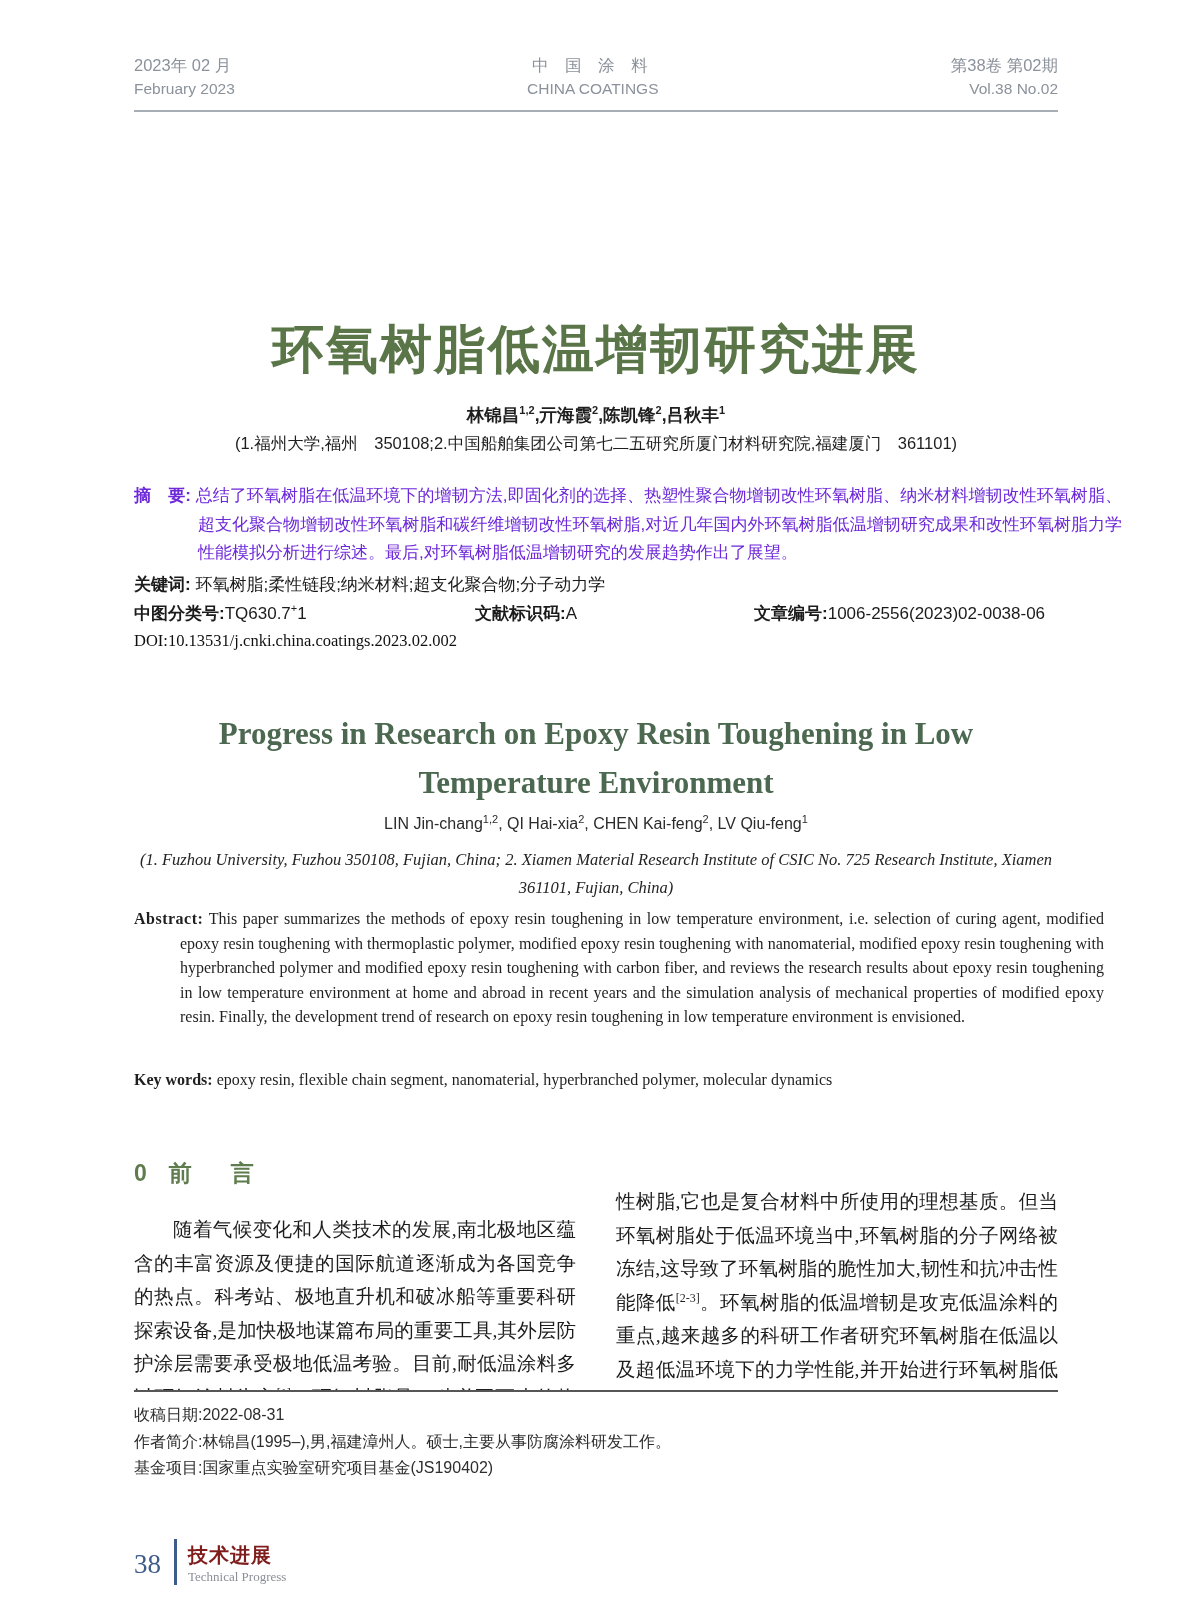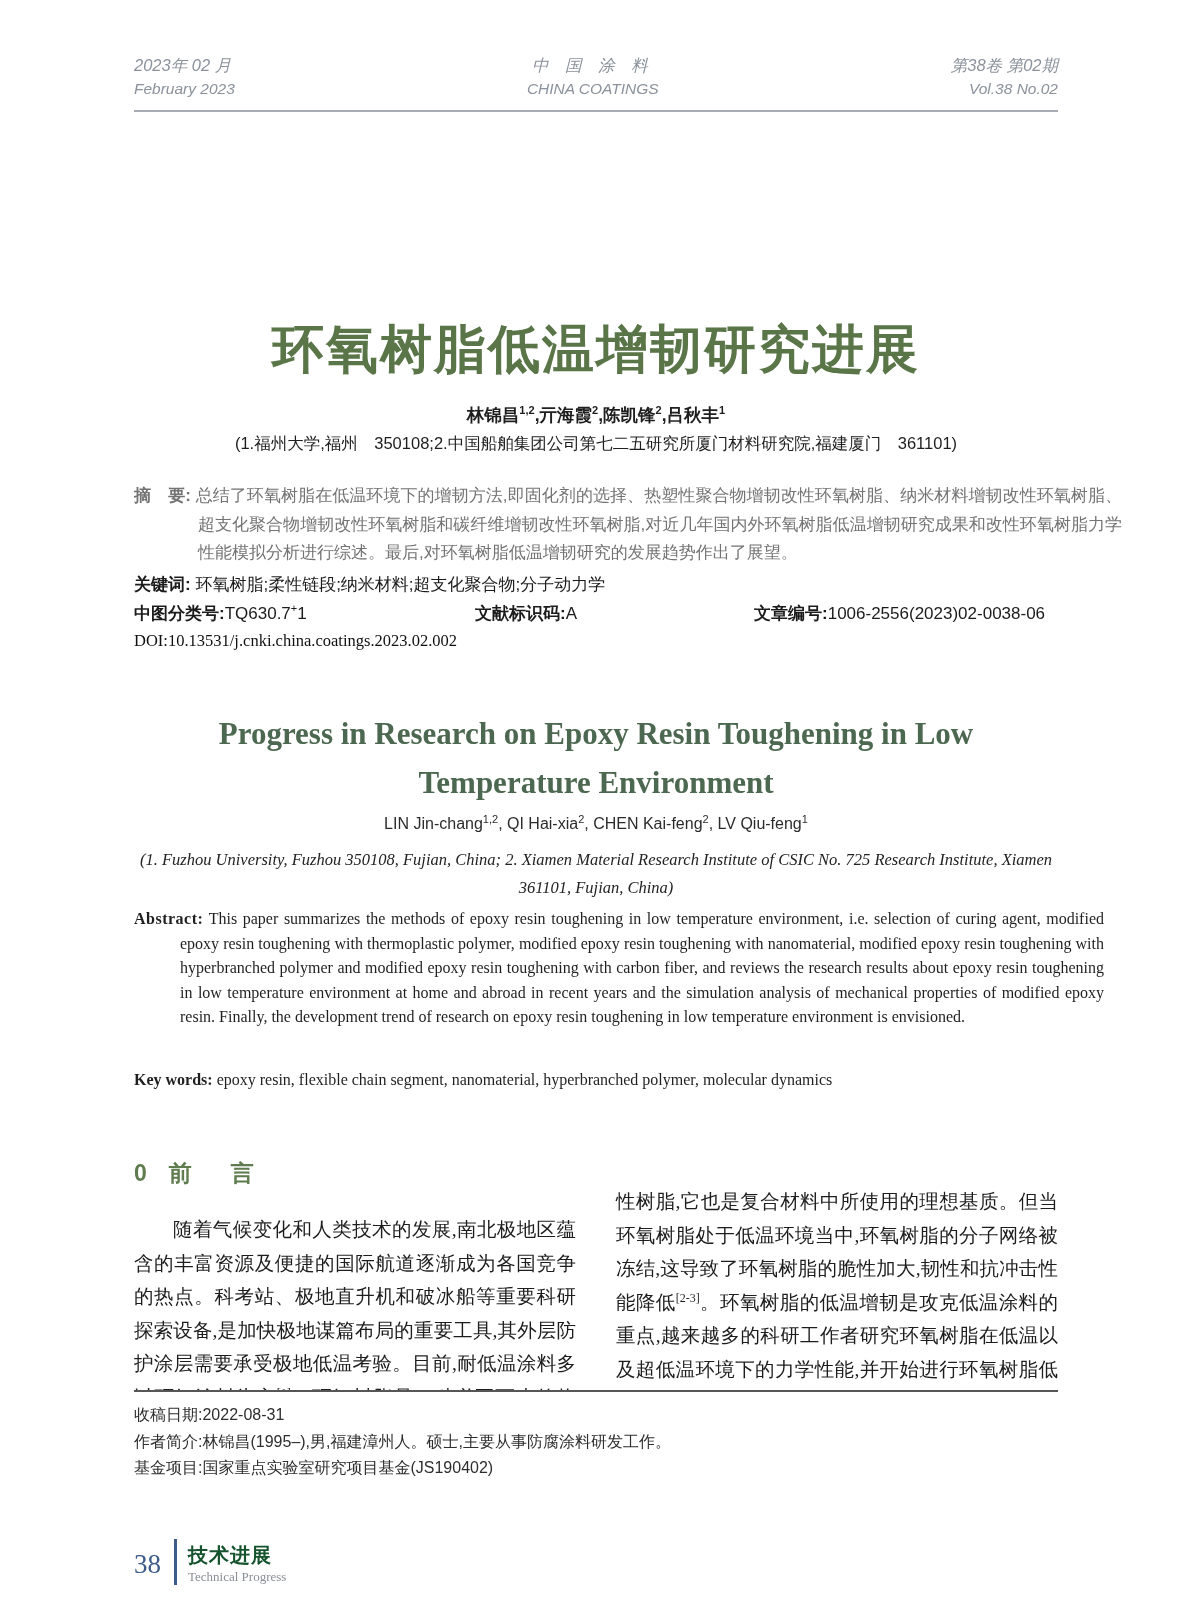--- a/index.html
+++ b/index.html
@@ -2,36 +2,36 @@
 <html><head>
 <meta charset="utf-8">
 <style>
   html,body{margin:0;padding:0;background:#e8e8e8;}
   .page{position:relative;width:1187px;height:1600px;background:#ffffff;overflow:hidden;
         font-family:"Liberation Sans",sans-serif;color:#222;}
   .abs{position:absolute;left:134px;width:924px;}
 
   
   .jheader{top:52px;display:flex;justify-content:space-between;align-items:flex-end;
-           border-bottom:2px solid #a7adb4;padding-bottom:10px;color:#8b929b;font-style:italic;}
+           border-bottom:2px solid #a7adb4;padding-bottom:10px;color:#8b929b;}
   .jheader .cn{font-size:16.5px;line-height:26px;}
   .jheader .en{font-size:15.5px;line-height:22px;}
   .jh-center{text-align:center;}
   .jh-center .cn{letter-spacing:6px;}
   .jh-right{text-align:right;}
 
   
   .title-cn{top:318px;text-align:center;font-size:52px;font-weight:bold;color:#5a7547;
             letter-spacing:2px;line-height:62px;}
   .authors-cn{top:403px;text-align:center;font-size:17.5px;font-weight:600;color:#1e1e1e;}
   .affil-cn{top:433px;text-align:center;font-size:16.5px;color:#1e1e1e;}
   sup.s{font-size:11px;vertical-align:super;line-height:0;}
 
   
-  .abstract-cn{top:482px;font-size:17px;line-height:28.5px;text-align:justify;color:#737373;
+  .abstract-cn{top:482px;font-size:17px;line-height:28.5px;text-align:justify;color:#6d28d9;
                padding-left:64px;text-indent:-64px;height:88px;overflow:hidden;}
   .abstract-cn .lbl{font-weight:bold;}
   .kw-cn{top:573px;font-size:17px;color:#1b1b1b;}
   .kw-cn .lbl{font-weight:bold;}
   .clc-line{top:602px;height:26px;font-size:17px;color:#1b1b1b;}
   .clc-line .lbl{font-weight:bold;}
   .clc-a{position:absolute;left:0;}
   .clc-b{position:absolute;left:341px;}
   .clc-c{position:absolute;left:620px;}
   .doi{top:631px;font-family:"Liberation Serif",serif;font-size:16.5px;color:#101010;}
@@ -65,21 +65,21 @@
   
   .footnotes{top:1390px;border-top:2px solid #565656;padding-top:10px;font-size:16px;
              line-height:26.5px;color:#2e2e2e;}
   .footnotes p{margin:0;}
 
   
   .pfooter{top:1539px;display:flex;align-items:flex-end;width:300px;}
   .pnum{font-family:"Liberation Serif",serif;font-size:27px;color:#3e5c8a;
         align-self:flex-end;line-height:30px;padding-bottom:6px;}
   .pbar{width:3px;background:#3e5c8a;margin:0 11px 0 13px;height:46px;}
-  .pcol .cn{font-size:20px;font-weight:bold;color:#14532d;line-height:25px;letter-spacing:1px;}
+  .pcol .cn{font-size:20px;font-weight:bold;color:#7f1d1d;line-height:25px;letter-spacing:1px;}
   .pcol .en{font-family:"Liberation Serif",serif;font-size:13px;color:#8a8f96;line-height:17px;}
 </style>
 </head>
 <body>
 
 <div class="page">
 
   <div class="abs jheader">
     <div class="jh-left">
       <div class="cn">2023年 02 月</div>

